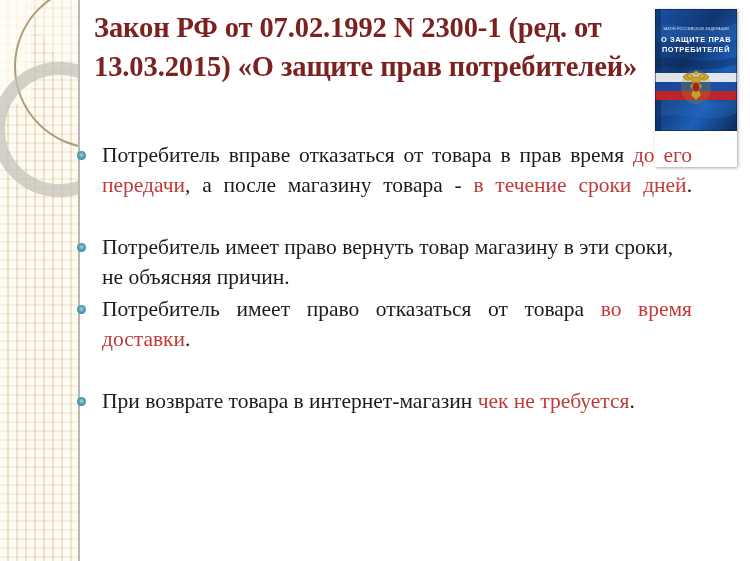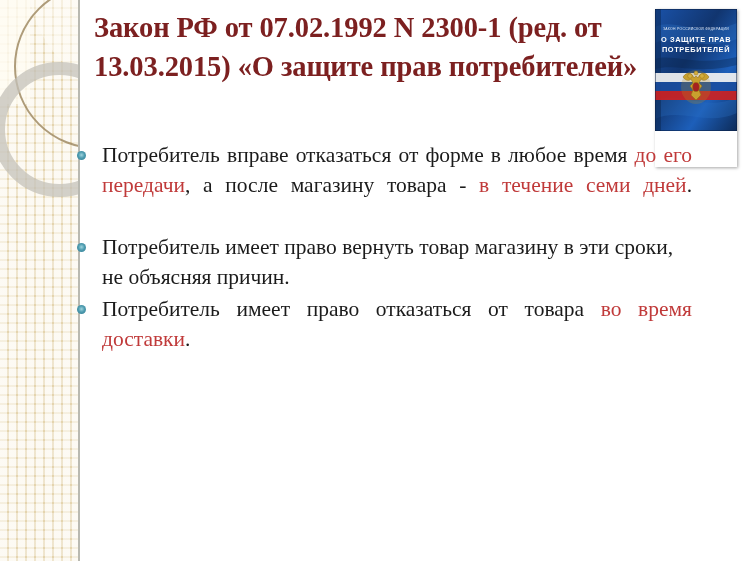--- a/index.html
+++ b/index.html
@@ -232,25 +232,29 @@
         <circle cx="0" cy="-14" r="2" fill="#d4ae3c" stroke="#8e6a12" stroke-width="0.4"></circle>
         <ellipse cx="0" cy="0" rx="3.4" ry="4.6" fill="#a5201f" stroke="#8e6a12" stroke-width="0.5"></ellipse>
       </g>
       <rect x="0" y="0" width="82" height="122" fill="none" stroke="#0a1f42" stroke-width="1"></rect>
     </svg>
   </div>
 
   <div class="bullets">
       <div class="bullet-item justify">
         <span class="marker"></span>
-        <span class="para"><span>Потребитель вправе отказаться от форме в любое время </span><span class="hl">до его передачи</span><span>, а после магазину товара - </span><span class="hl">в течение семи дней</span><span>.</span></span>
+        <span class="para"><span>Потребитель вправе отказаться от товара в прав время </span><span class="hl">до его передачи</span><span>, а после магазину товара - </span><span class="hl">в течение сроки дней</span><span>.</span></span>
       </div>
       <div class="bullet-item">
         <span class="marker"></span>
         <span class="para"><span>Потребитель имеет право вернуть товар магазину в эти сроки, не объясняя причин.</span></span>
       </div>
       <div class="bullet-item justify">
         <span class="marker"></span>
         <span class="para"><span>Потребитель имеет право отказаться от товара </span><span class="hl">во время доставки</span><span>.</span></span>
       </div>
+      <div class="bullet-item">
+        <span class="marker"></span>
+        <span class="para"><span>При возврате товара в интернет-магазин </span><span class="hl">чек не требуется</span><span>.</span></span>
+      </div>
     </div>
 
 </div>
 
 </body></html>

